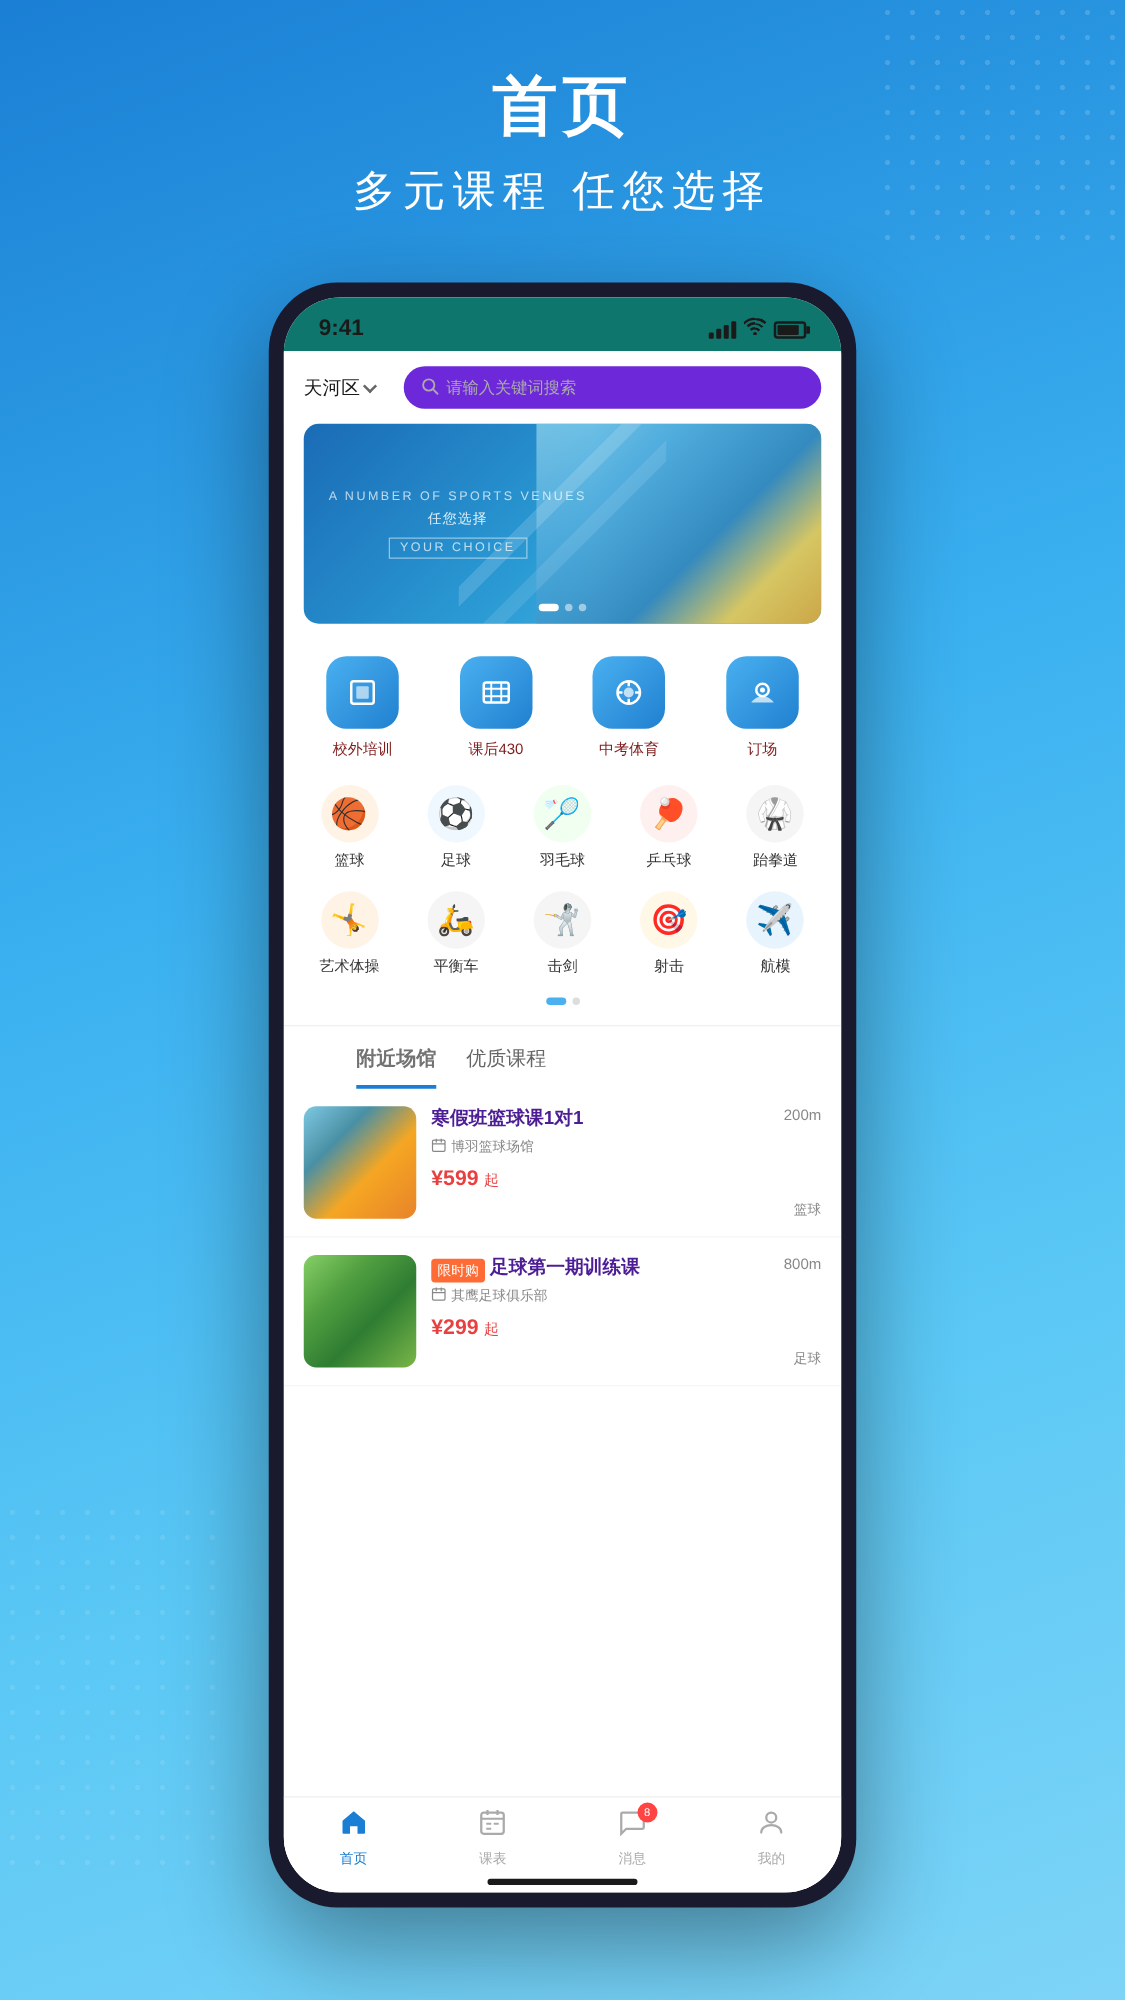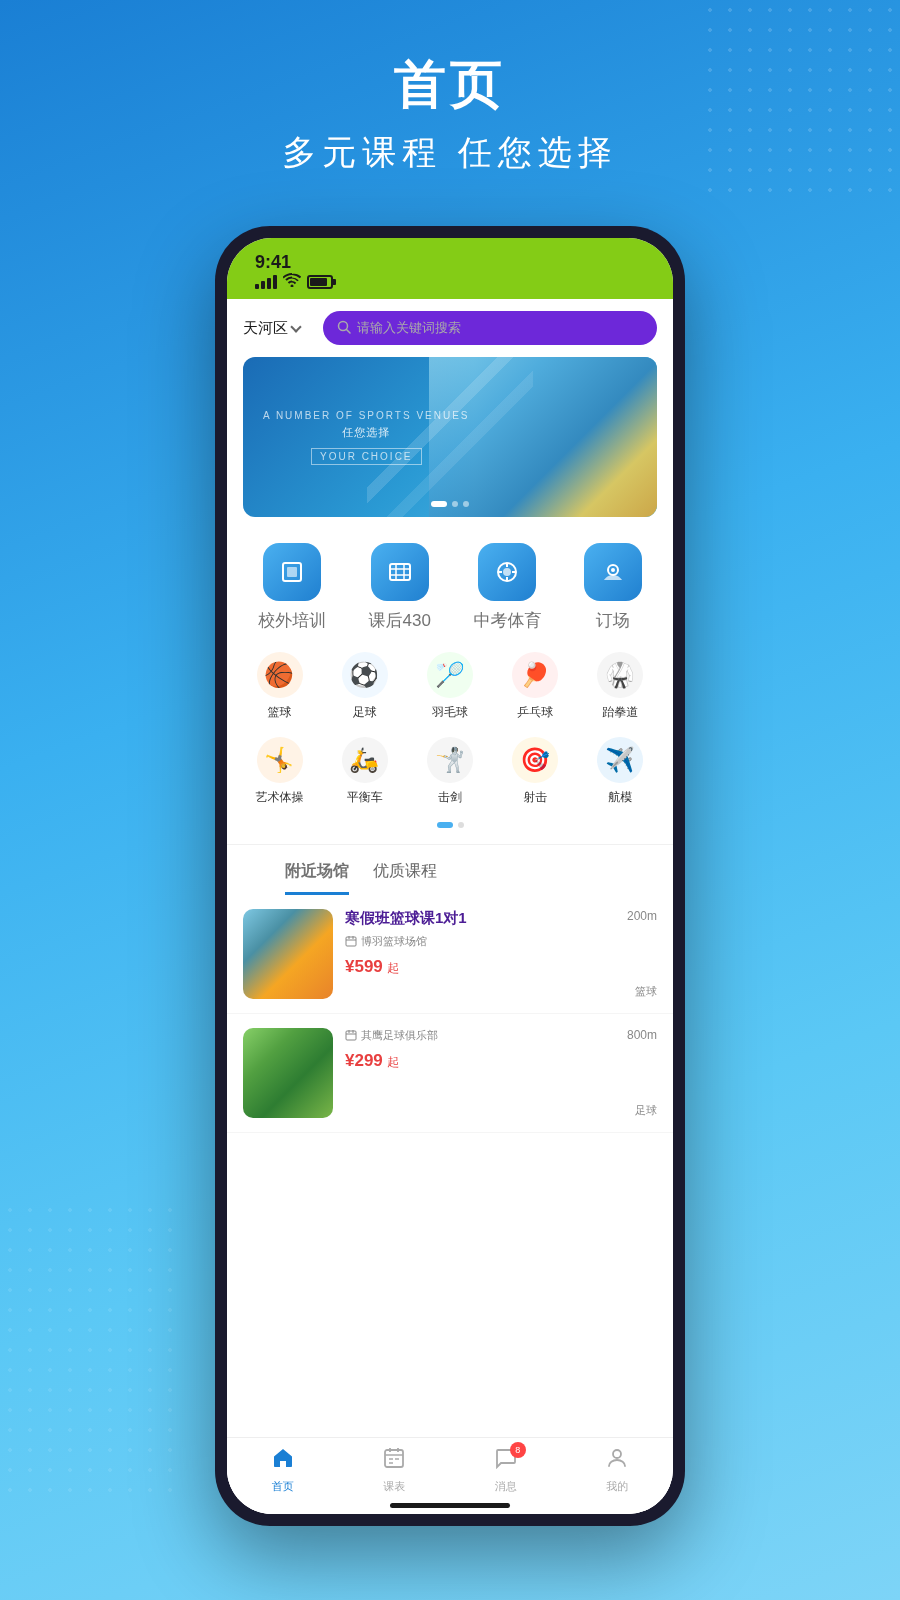--- a/index.html
+++ b/index.html
@@ -69,26 +69,25 @@
       width: 100%;
       height: 100%;
       background: #f5f5f5;
       border-radius: 45px;
       overflow: hidden;
       position: relative;
     }
 
     
     .status-bar {
-      background: #84cc16;
+      background: #0f766e;
       padding: 14px 28px 8px;
       display: flex;
       justify-content: space-between;
-      align-items: flex-start;
-      flex-direction: column;
+      align-items: flex-end;
     }
     .status-time {
       font-size: 18px;
       font-weight: 600;
       color: #1a1a1a;
     }
     .status-icons {
       display: flex;
       align-items: center;
       gap: 6px;
@@ -300,22 +299,22 @@
       height: 58px;
       border-radius: 16px;
       background: linear-gradient(135deg, #4ab0f0, #2080d0);
       display: flex;
       align-items: center;
       justify-content: center;
       font-size: 26px;
       color: white;
     }
     .main-cat-label {
-      font-size: 17px;
-      color: #737373;
+      font-size: 12px;
+      color: #7f1d1d;
     }
 
     
     .sport-grid {
       background: white;
       margin-top: 2px;
     }
     .sport-row {
       display: flex;
       justify-content: space-around;
@@ -734,20 +733,24 @@
             </div>
             <div class="item-meta">
               <span class="item-distance">200m</span>
               <span class="item-tag">篮球</span>
             </div>
           </div>
 
           <div class="list-item">
             <div class="list-item-img item-img-2"></div>
             <div class="list-item-info">
+              <div class="item-title-row">
+                <span class="limited-badge">限时购</span>
+                <span class="item-title">足球第一期训练课</span>
+              </div>
               <div class="item-venue">
                 <span>
                   <svg width="12" height="12" viewBox="0 0 12 12">
                       <rect x="1" y="2" width="10" height="9" rx="1" stroke="#888" stroke-width="1" fill="none"></rect>
                       <line x1="4" y1="1" x2="4" y2="4" stroke="#888" stroke-width="1"></line>
                       <line x1="8" y1="1" x2="8" y2="4" stroke="#888" stroke-width="1"></line>
                       <line x1="1" y1="5" x2="11" y2="5" stroke="#888" stroke-width="1"></line>
                     </svg>
                 </span>
                 <span>其鹰足球俱乐部</span>

